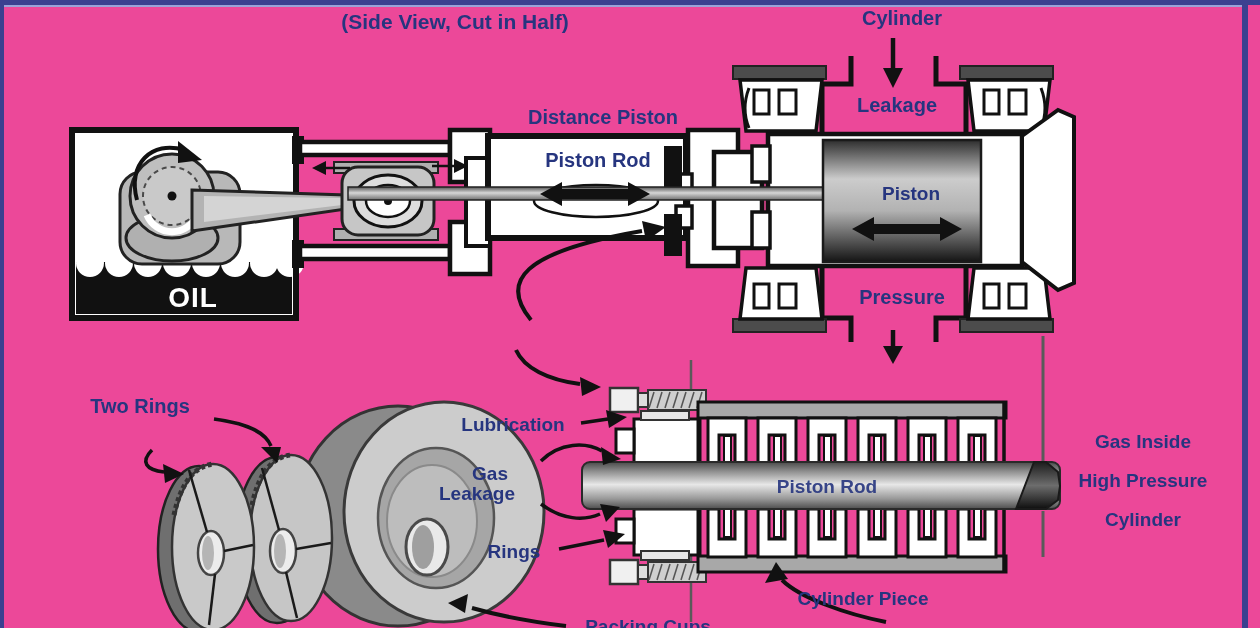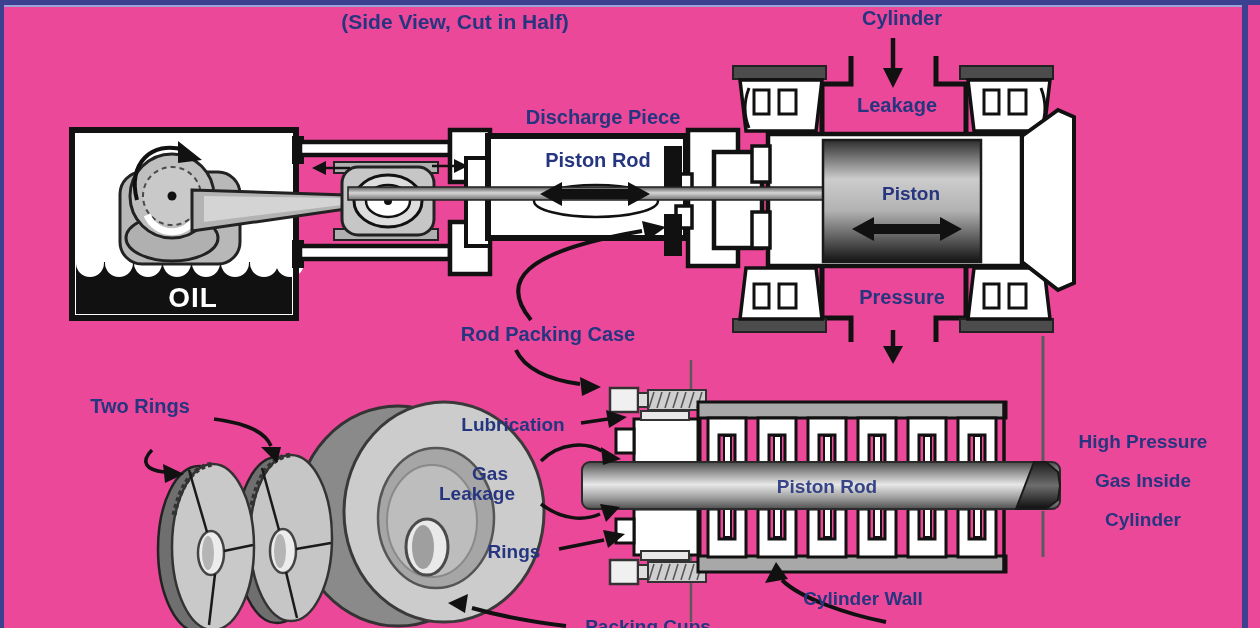--- a/index.html
+++ b/index.html
@@ -350,38 +350,37 @@
       <path d="M566,626 C534,622 500,616 472,608" fill="none" stroke="#111111" stroke-width="4"></path>
       <polygon points="448,603 468,594 465,613" fill="#111111"></polygon>
     </g>
   </svg>
 
   <div class="lbl sz21" style="left:455px;top:11px;">(Side View, Cut in Half)</div>
   <div class="lbl sz20" style="left:902px;top:8px;">Cylinder</div>
   <div class="lbl sz20" style="left:897px;top:95px;">Leakage</div>
   <div class="lbl sz19" style="left:911px;top:184px;">Piston</div>
   <div class="lbl sz20" style="left:902px;top:287px;">Pressure</div>
-  <div class="lbl sz20" style="left:603px;top:107px;">Discharge Piece</div>
+  <div class="lbl sz20" style="left:603px;top:107px;">Distance Piston</div>
   <div class="lbl sz20" style="left:598px;top:150px;">Piston Rod</div>
   <div class="lbl sz25 white" style="left:193px;top:283px;letter-spacing:1px;">OIL</div>
-  <div class="lbl sz20" style="left:548px;top:324px;">Rod Packing Case</div>
 
   <div class="lbl sz20 center" style="left:140px;top:396px;">Two Rings</div>
 
   <div class="lbl sz19" style="left:513px;top:415px;text-align:right;">Lubrication</div>
   <div class="lbl sz19" style="left:490px;top:464px;">Gas</div>
   <div class="lbl sz19" style="left:477px;top:484px;">Leakage</div>
   <div class="lbl sz19" style="left:514px;top:542px;">Rings</div>
   <div class="lbl sz19" style="left:827px;top:477px;opacity:.9;">Piston Rod</div>
-  <div class="lbl sz19" style="left:863px;top:589px;">Cylinder Wall</div>
+  <div class="lbl sz19" style="left:863px;top:589px;">Cylinder Piece</div>
   <div class="lbl sz19" style="left:648px;top:617px;">Packing Cups</div>
 
   <div class="lbl sz19 hp" style="left:1143px;top:422px;">
+    <div>Gas Inside</div>
     <div>High Pressure</div>
-    <div>Gas Inside</div>
     <div>Cylinder</div>
   </div>
 
   <div class="border-bar" style="left:0;top:0;width:1260px;height:5px;"></div>
   <div class="border-lite" style="left:0;top:5px;width:1248px;height:2px;"></div>
   <div class="border-bar" style="left:0;top:0;width:4px;height:628px;"></div>
   <div class="border-bar" style="left:1242px;top:0;width:6px;height:628px;"></div>
 
 </div>
 

